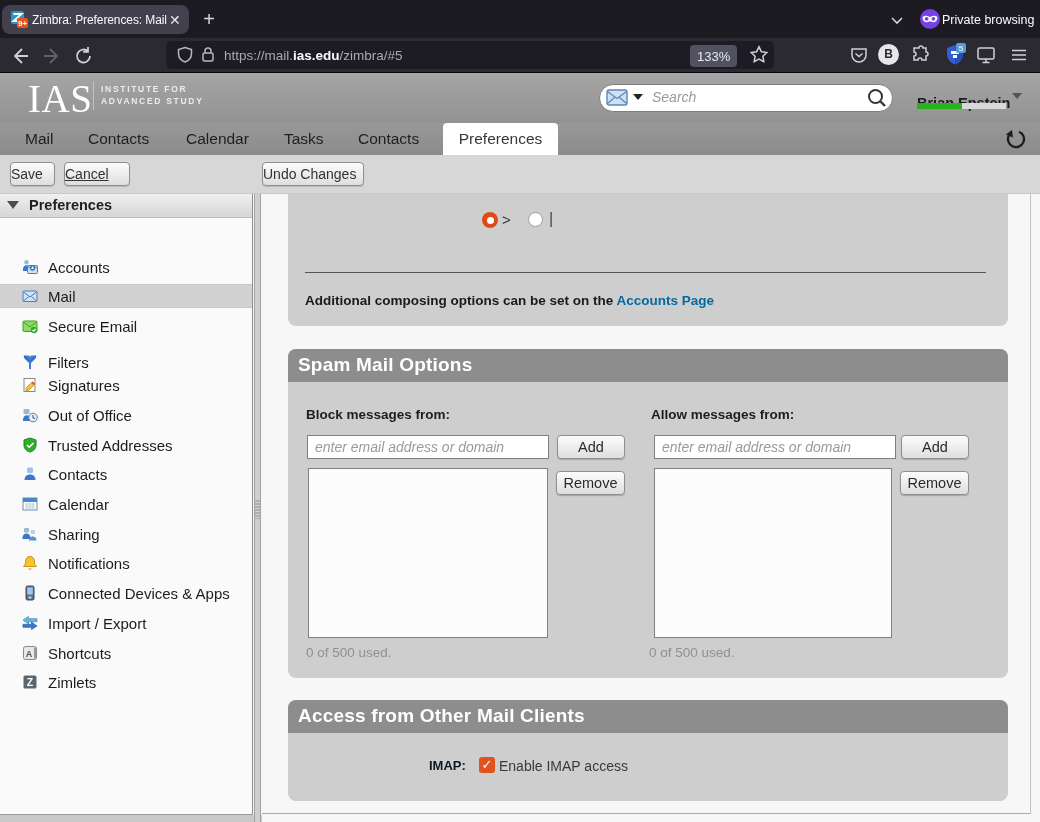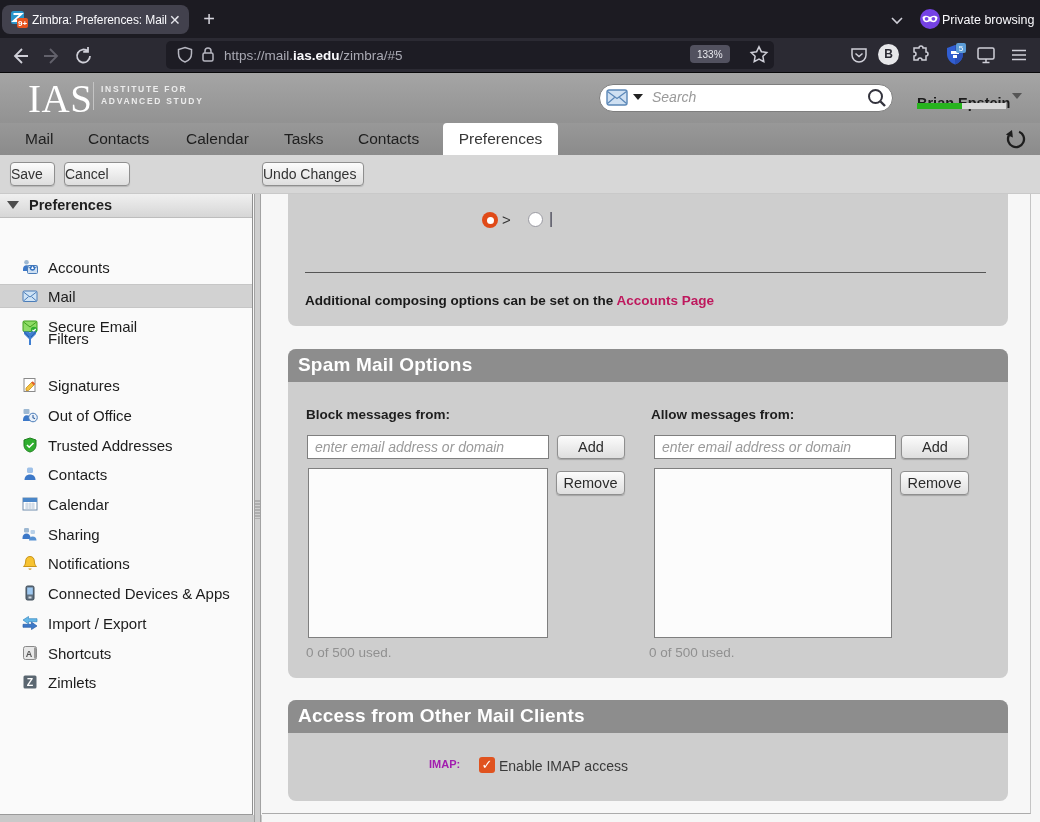--- a/index.html
+++ b/index.html
@@ -12,21 +12,21 @@
   #fftab { left:2px; top:5px; width:187px; height:29px; background:#42414d; border-radius:8px; }
   #fftab .title { position:absolute; left:30px; top:8px; color:#fbfbfe; font-size:12px; letter-spacing:-0.1px; white-space:nowrap; }
   #fftab .close { position:absolute; left:167px; top:7px; color:#e6e6ec; font-size:14px; }
   #newtab { left:197px; top:8px; width:24px; height:24px; color:#d6d6de; font-size:20px; text-align:center; line-height:22px; font-weight:300;}
   #chev { left:886px; top:10px; width:22px; height:20px; }
   #pb { left:942px; top:13px; color:#fbfbfe; font-size:12.5px; }
   #navbar { left:0; top:38px; width:1040px; height:35px; background:#2b2a33; border-bottom:1px solid #08080a; }
   #urlbar { left:166px; top:3px; width:608px; height:28px; background:#1d1c24; border-radius:5px; }
   #urltext { left:224px; top:10px; color:#a9a9b3; font-size:13.5px; }
   #urltext b { color:#fbfbfe; font-weight:bold; }
-  #zoomden { left:690px; top:7px; background:#52515f; color:#e8e8ee; font-size:10px; border-radius:4px; padding:4px 7px 3px; }
+  #zoomden { left:690px; top:7px; background:#52515f; color:#e8e8ee; font-size:13px; border-radius:4px; padding:4px 7px 3px; }
 
   
   #zheader { left:0; top:73px; width:1040px; height:50px; background:linear-gradient(#a5a5a5,#929292); }
   #iaslogo { left:28px; top:76px; color:#fff; font-family:"Liberation Serif",serif; font-size:39px; letter-spacing:0.5px;}
   #iasdiv { left:93px; top:82px; width:1px; height:28px; background:#c4c4c4; }
   #iastxt { left:101px; top:84px; color:#ececec; font-size:8.5px; font-weight:bold; letter-spacing:1.7px; line-height:11.5px; }
   #searchpill { left:599px; top:84px; width:294px; height:28px; background:#fff; border:1px solid #7e7e7e; border-radius:14px; }
   #searchtxt { left:652px; top:89px; color:#9a9a9a; font-style:italic; font-size:14px; }
   #scaret { left:633px; top:94px; width:0; height:0; border-left:5px solid transparent; border-right:5px solid transparent; border-top:6px solid #222; }
   #uname { left:917px; top:87px; color:#1c1c1c; font-weight:bold; font-size:14.5px;margin-top:8px; }
@@ -176,55 +176,55 @@
   <div class="ztab" style="left:284px; top:123px;">Tasks</div>
   <div class="ztab" style="left:358px; top:123px;">Contacts</div>
   <div id="tab-active" class="abs" style="top:123px;">Preferences</div>
   <svg id="refresh" class="abs" width="22" height="22" viewBox="0 0 22 22">
     <path d="M14.1 3.7 A8 8 0 1 1 3.9 7.4" stroke="#1d1d1d" stroke-width="2.3" fill="none"></path>
     <path d="M7.0 1.9 L7.9 9.4 L0.9 6.4 Z" fill="#1d1d1d"></path>
   </svg>
 
   <div id="toolbar" class="abs"></div>
   <div class="tbtn" style="left:10px; width:45px;">Save</div>
-  <div class="tbtn" style="left:64px; width:66px;">Cancel</div>
+  <div class="tbtn" style="left:64px; width:66px;text-decoration:underline;">Cancel</div>
   <div class="tbtn" style="left:262px; width:102px;">Undo Changes</div>
 
   <div id="main" class="abs">
     <div id="content">
 
       <div class="panel" style="top:0px; height:132px; border-radius:0 0 8px 8px;">
         <div class="abs" style="left:194px; top:18px; width:16px; height:16px; border-radius:50%; background:#e04a18;"></div>
         <div class="abs" style="left:198.5px; top:22.5px; width:7px; height:7px; border-radius:50%; background:#fff;"></div>
         <div class="abs" style="left:214px; top:17px; font-size:15px; color:#333;">&gt;</div>
         <div class="abs" style="left:240px; top:18px; width:15px; height:15px; border-radius:50%; background:#fff; border:1px solid #9a9aa2;"></div>
         <div class="abs" style="left:261px; top:16px; font-size:16px; color:#445;">|</div>
         <div class="abs" style="left:17px; top:78px; width:681px; height:1px; background:#555;"></div>
-        <div class="abs" style="left:17px; top:99px; font-weight:bold; font-size:13.5px; color:#1a1a1a;">Additional composing options can be set on the <span style="color:#be185d;margin-top:24px;">Accounts Page</span></div>
+        <div class="abs" style="left:17px; top:99px; font-weight:bold; font-size:13.5px; color:#1a1a1a;">Additional composing options can be set on the <span style="color:#0369a1;margin-top:24px;">Accounts Page</span></div>
       </div>
 
       <div class="panel" style="top:155px; height:329px; border-radius:8px;">
         <div class="phead">Spam Mail Options</div>
         <div class="blab" style="left:18px; top:58px;">Block messages from:</div>
         <div class="blab" style="left:363px; top:58px;">Allow messages from:</div>
         <div class="ginput" style="left:19px; top:86px;">enter email address or domain</div>
         <div class="ginput" style="left:366px; top:86px;">enter email address or domain</div>
         <div class="gbtn" style="left:269px; top:86px;">Add</div>
         <div class="gbtn" style="left:613px; top:86px;">Add</div>
         <div class="gbtn" style="left:268px; top:122px; width:69px;">Remove</div>
         <div class="gbtn" style="left:612px; top:122px; width:69px;">Remove</div>
         <div class="glist" style="left:20px; top:119px;"></div>
         <div class="glist" style="left:366px; top:119px; width:238px;"></div>
         <div class="quse" style="left:18px; top:296px;">0 of 500 used.</div>
         <div class="quse" style="left:361px; top:296px;">0 of 500 used.</div>
       </div>
 
       <div class="panel" style="top:506px; height:101px; border-radius:8px;">
         <div class="phead">Access from Other Mail Clients</div>
-        <div class="abs" style="left:141px; top:58px; font-weight:bold; font-size:11px; color:#a21caf;">IMAP:</div>
+        <div class="abs" style="left:141px; top:58px; font-weight:bold; font-size:13px; color:#0f172a;">IMAP:</div>
         <div class="abs" style="left:191px; top:57px; width:16px; height:16px; background:#e0531f; border-radius:3px; color:#fff; font-size:13px; text-align:center; line-height:16px;">✓</div>
         <div class="abs" style="left:211px; top:58px; font-size:14px; color:#3a3a3a;">Enable IMAP access</div>
       </div>
     </div>
 
     <div id="sidebar">
       <div id="sbhead"><span class="tri"></span>Preferences</div>
       <div id="sbsel"></div>
 
       <div class="sbitem" style="top:65px;text-align:center;">
@@ -247,21 +247,21 @@
       </div>
       <div class="sbitem" style="top:124px;">
         <svg class="ic" viewBox="0 0 16 16">
             <rect x="1" y="3" width="14" height="10.5" rx="1.2" fill="#8edc66" stroke="#3f9e1e"></rect>
             <path d="M1.5 4l6.5 5 6.5-5" stroke="#3f9e1e" fill="none"></path>
             <circle cx="12" cy="12" r="3.2" fill="#2fae2f"></circle>
             <path d="M10.5 12l1.2 1.2 2-2.2" stroke="#fff" stroke-width="1.2" fill="none"></path>
           </svg>
         <span class="lb">Secure Email</span>
       </div>
-      <div class="sbitem" style="top:136px;">
+      <div class="sbitem" style="top:160px;">
         <svg class="ic" viewBox="0 0 16 16">
             <path d="M7 15V9L2 4V1.5h5L8 3l1-1.5h5V4l-5 5v6z" fill="#3f7fd2"></path>
             <path d="M2 1.5l5 5.5M14 1.5L9 7" stroke="#2a5ea8" fill="none"></path>
           </svg>
         <span class="lb">Filters</span>
       </div>
       <div class="sbitem" style="top:183px;">
         <svg class="ic" viewBox="0 0 16 16">
             <rect x="2" y="1.5" width="11" height="13" fill="#fff" stroke="#8a8a8a"></rect>
             <path d="M4 11l6-6 2.5 2.5-6 6H4z" fill="#f5c242" stroke="#c88f1a" stroke-width=".8"></path>

